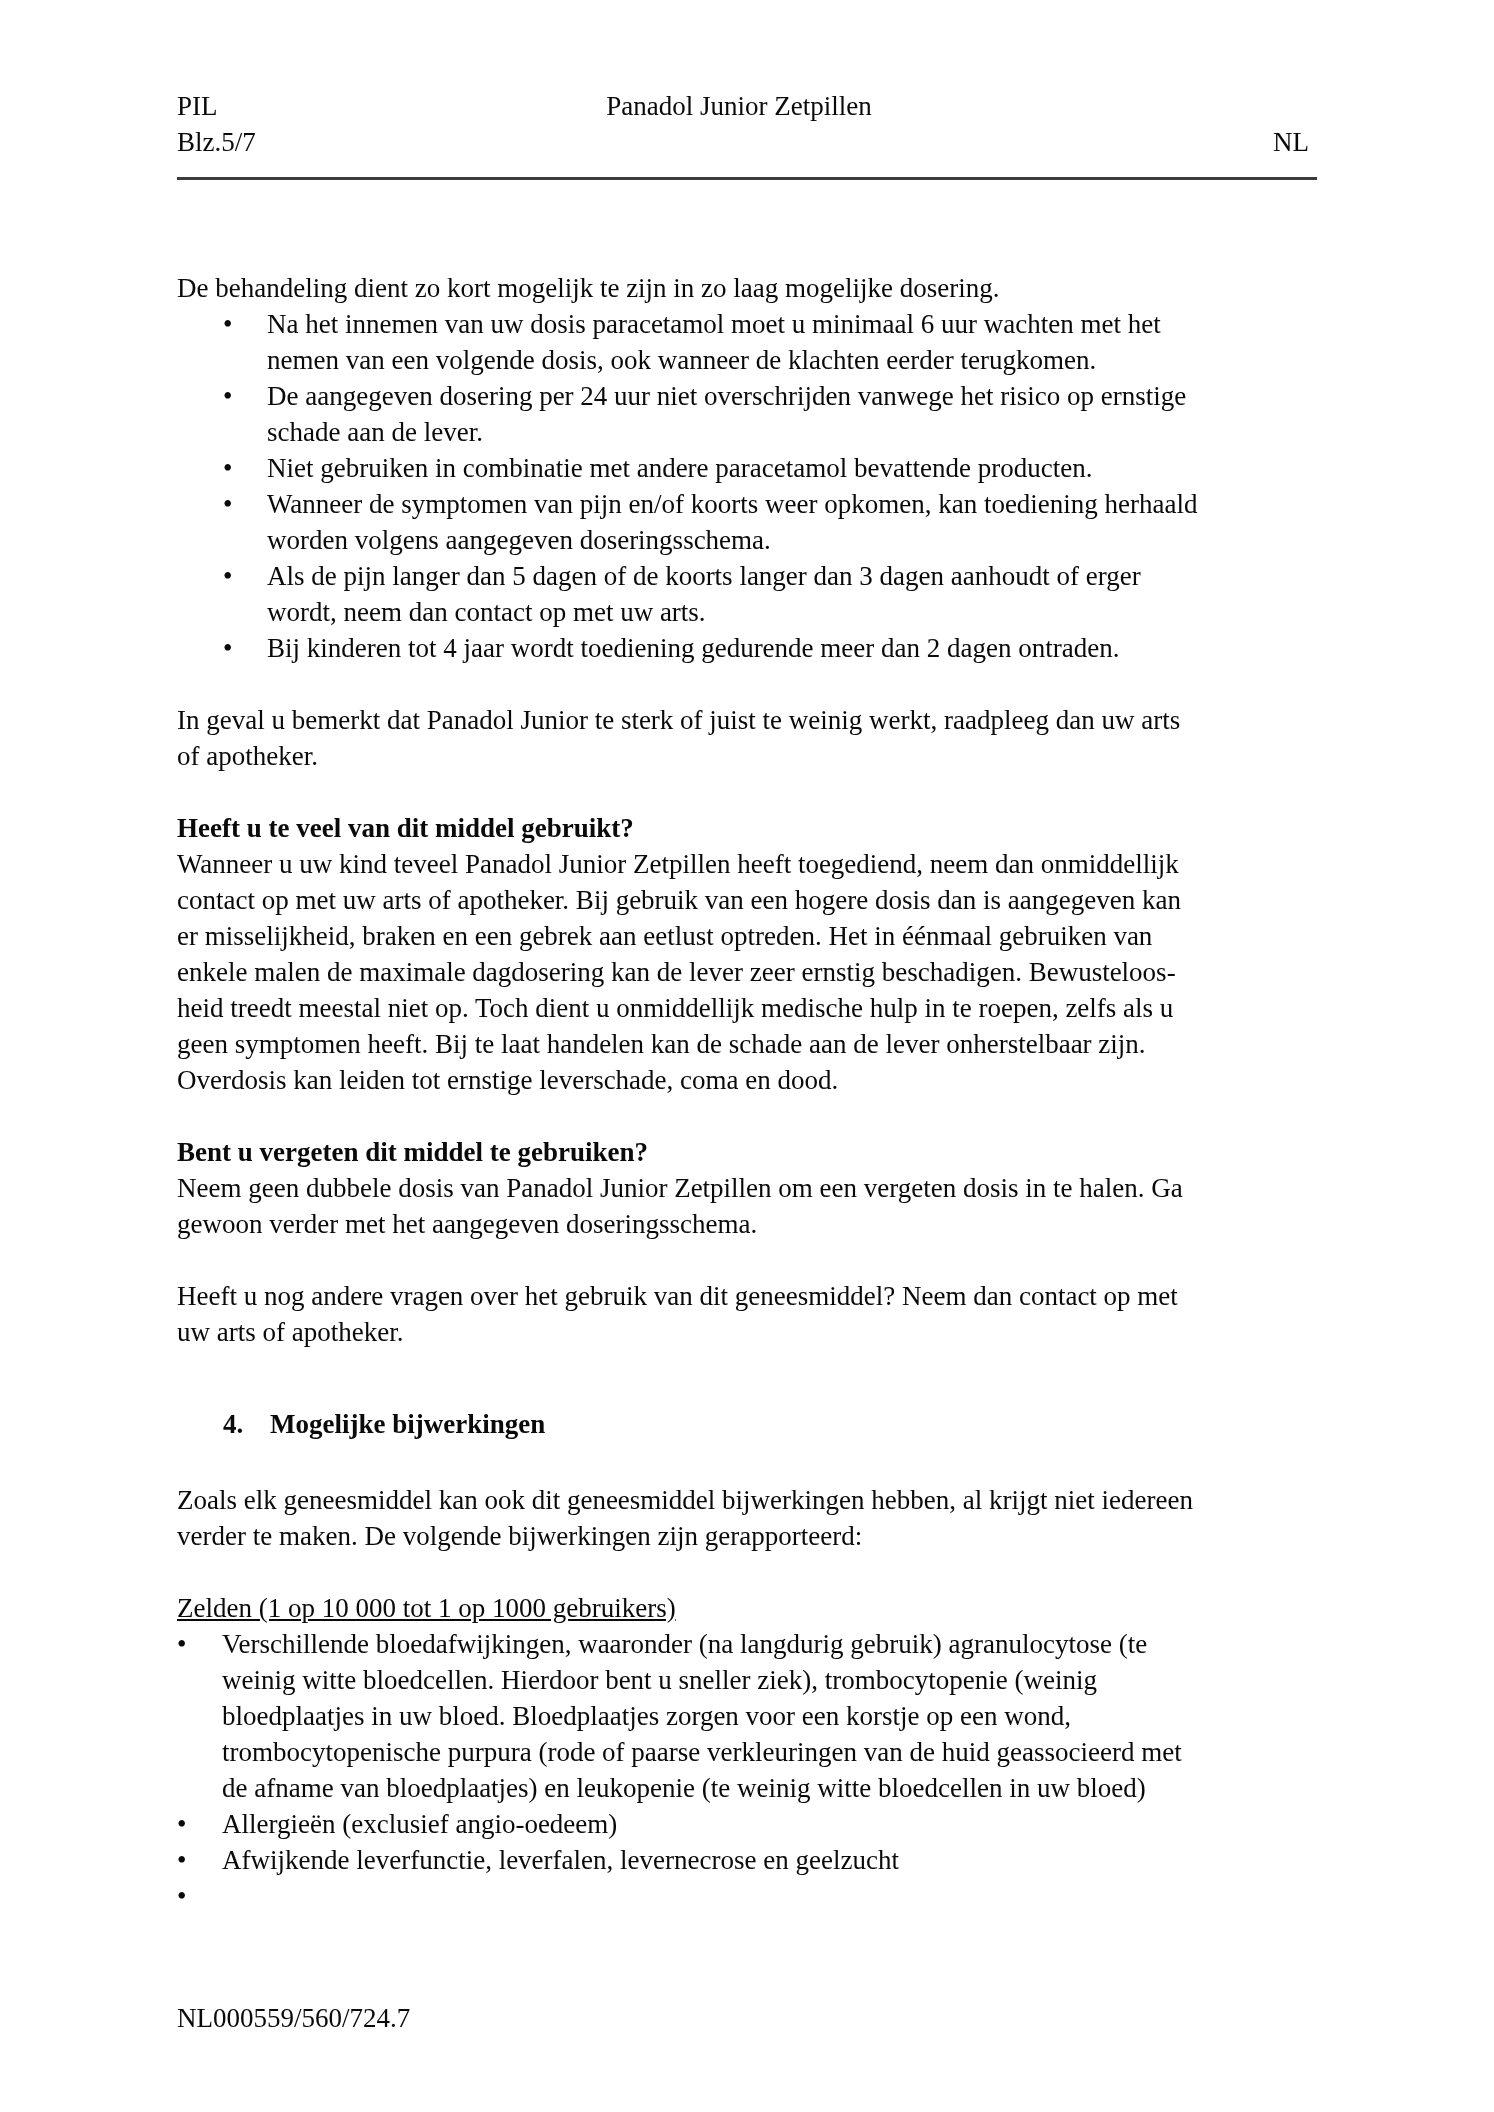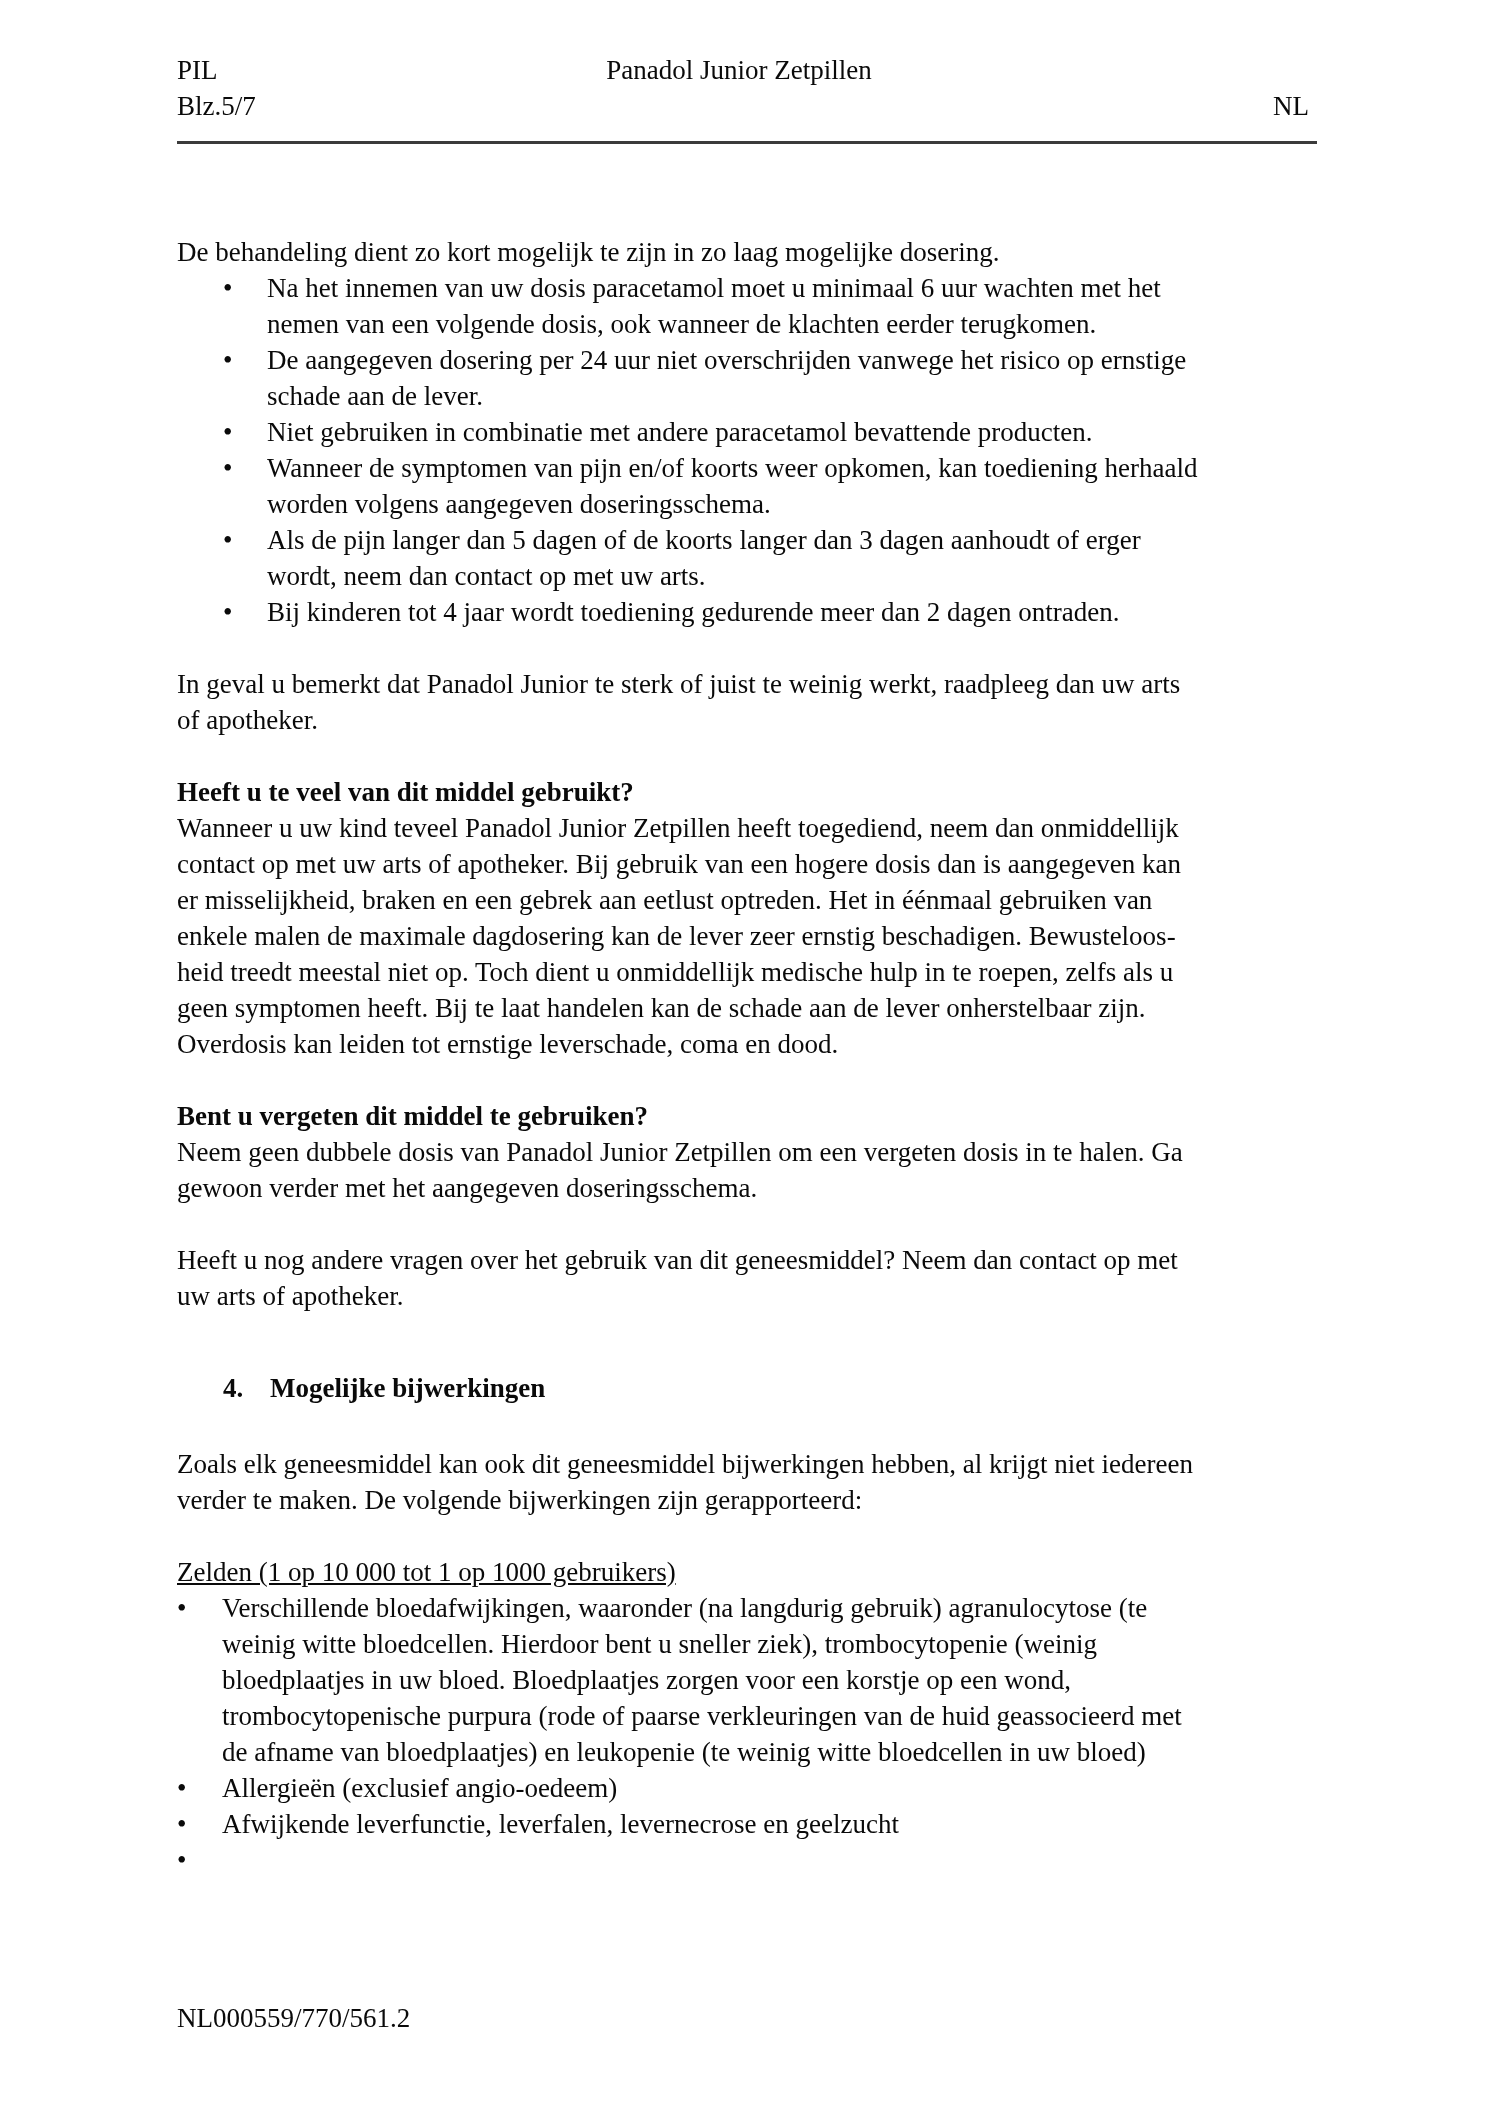--- a/index.html
+++ b/index.html
@@ -8,21 +8,21 @@
     width:1494px;height:2112px;
     background:#ffffff;
     color:#0a0a0a;
     font-family:"Liberation Serif","DejaVu Serif",serif;
     font-size:27px;
     line-height:36px;
     margin:0 auto;
     overflow:hidden;
   }
   .inner{position:absolute;left:177px;top:0;width:1240px;}
-  .header{padding-top:52px;position:relative;}
+  .header{padding-top:88px;position:relative;}
   .header-row{position:relative;height:36px;width:1140px;}
   .header-title{position:absolute;left:0;right:16px;text-align:center;}
   .header-right{position:absolute;right:8px;top:0;}
   .rule{width:1140px;height:3px;background:#3b3b3b;margin-top:17px;}
   .content{margin-top:90px;}
   .txt{white-space:pre-line;}
   p{margin:0;}
   .mb1{margin-bottom:36px;}
   .mb-big{margin-bottom:56px;}
   .bold{font-weight:bold;}
@@ -136,14 +136,14 @@
           <span class="txt">Afwijkende leverfunctie, leverfalen, levernecrose en geelzucht</span>
         </div>
         <div class="li">
           <span class="bullet">•</span>
         </div>
       </div>
 
     </div>
   </div>
 
-  <div class="footer">NL000559/770/561.2</div>
+  <div class="footer">NL000559/560/724.7</div>
 </div>
 
 </body></html>

